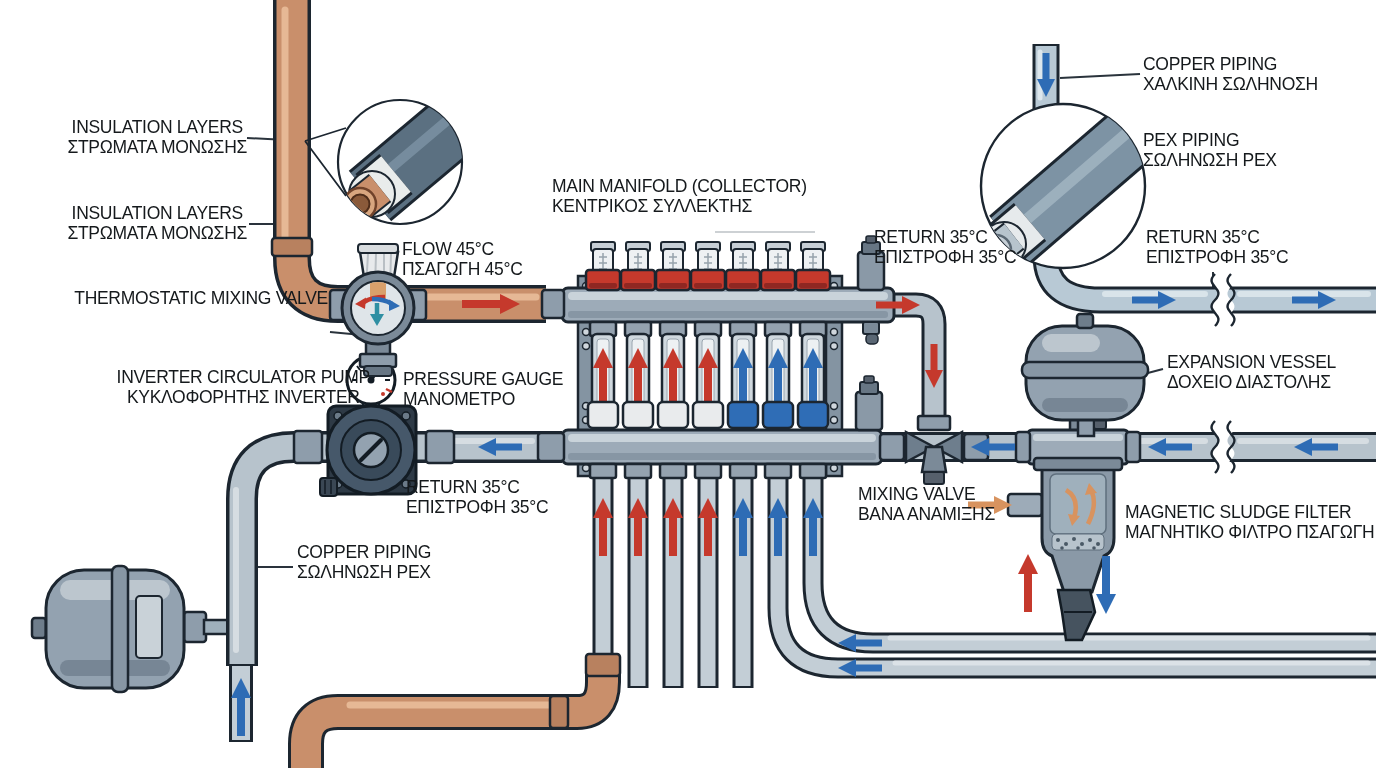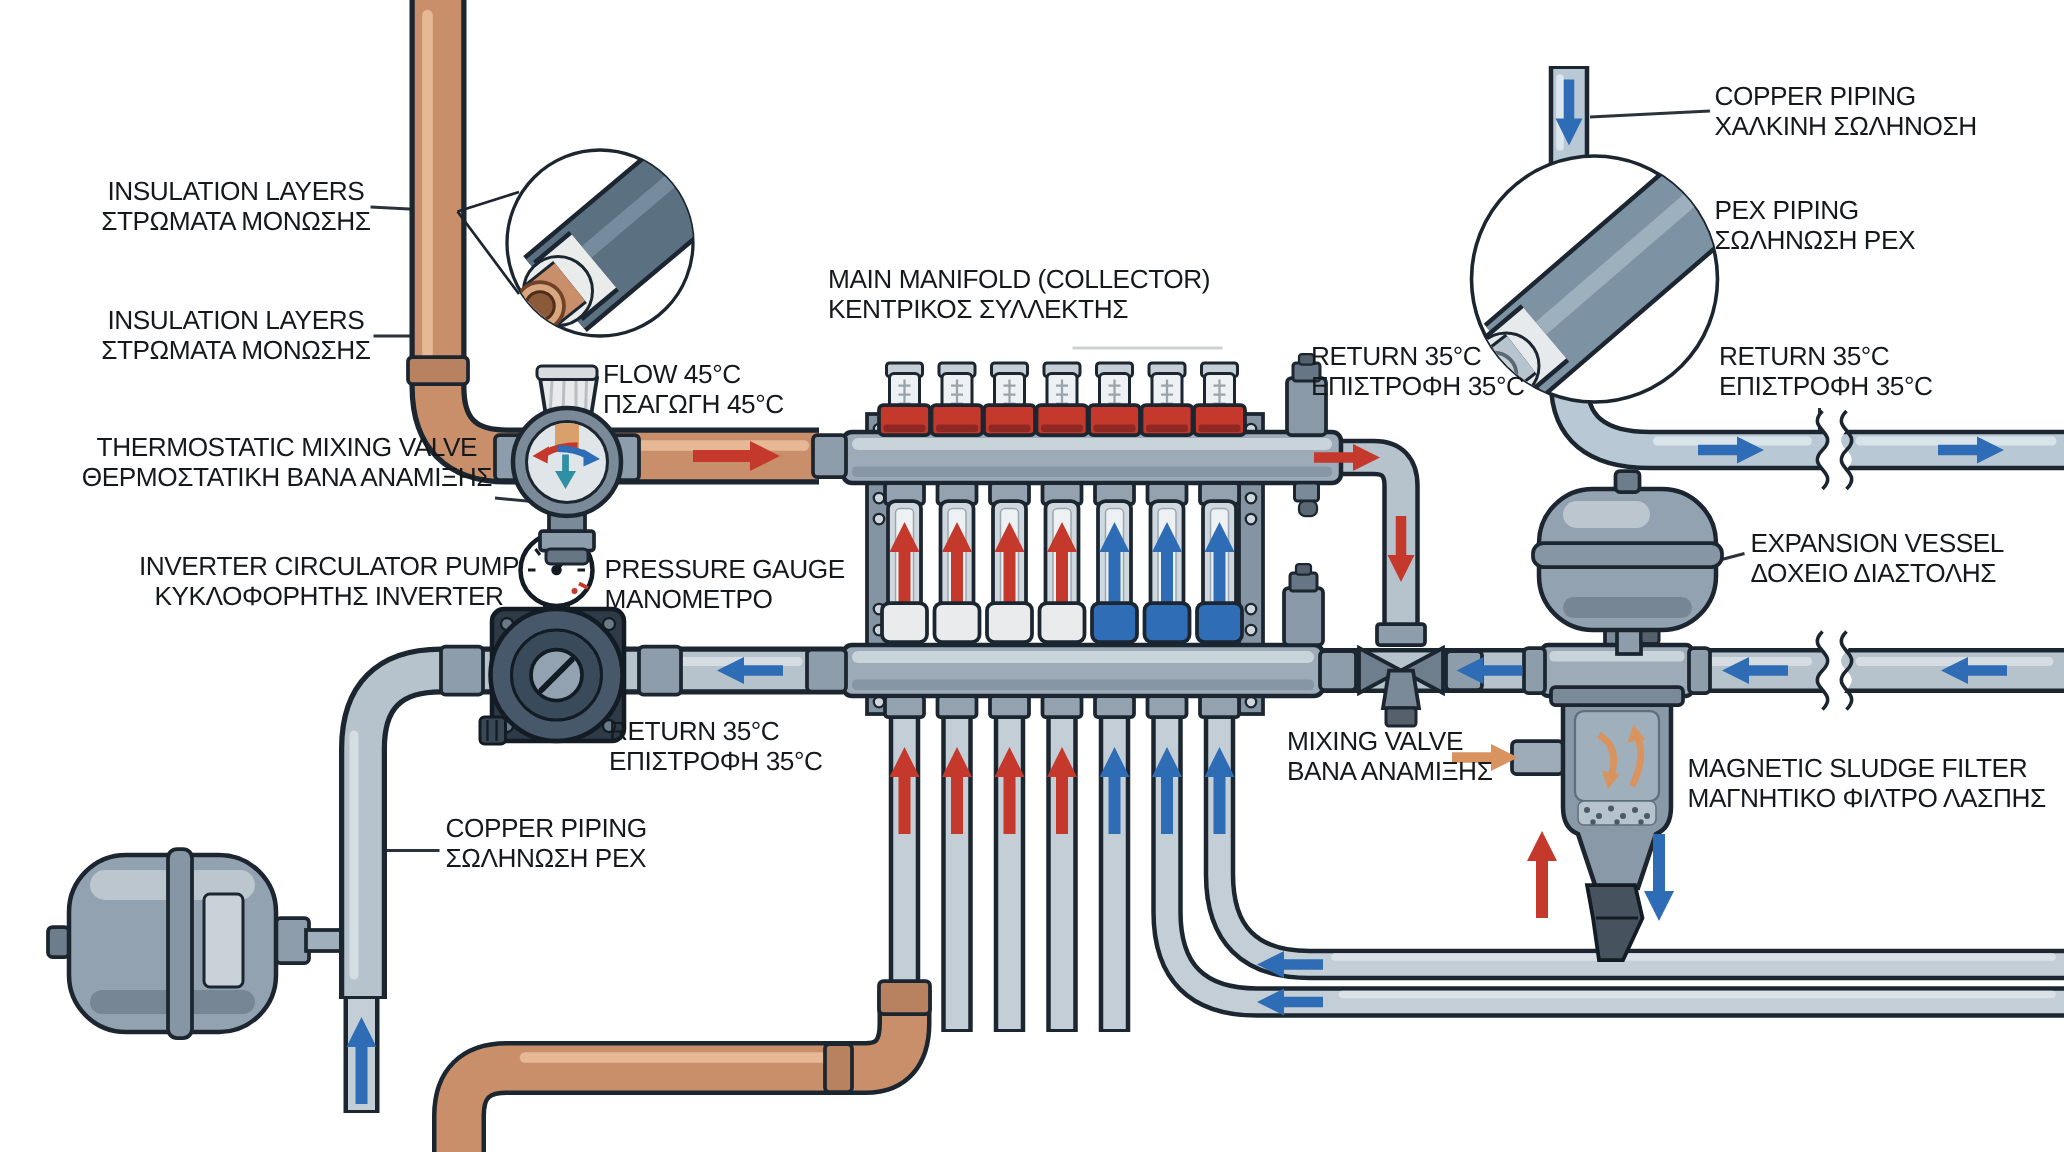--- a/index.html
+++ b/index.html
@@ -363,21 +363,20 @@
 <div class="lbl r" style="right:1129px;top:117px">
   <div>INSULATION LAYERS</div>
   <div>ΣΤΡΩΜΑΤΑ ΜΟΝΩΣΗΣ</div>
 </div>
 <div class="lbl r" style="right:1129px;top:203px">
   <div>INSULATION LAYERS</div>
   <div>ΣΤΡΩΜΑΤΑ ΜΟΝΩΣΗΣ</div>
 </div>
 <div class="lbl r" style="right:1048px;top:288px">
   <div>THERMOSTATIC MIXING VALVE</div>
-  <div>ΘΕΡΜΟΣΤΑΤΙΚΗ ΒΑΝΑ ΑΝΑΜΙΞΗΣ</div>
 </div>
 <div class="lbl" style="left:402px;top:239px">
   <div>FLOW 45°C</div>
   <div>ΠΣΑΓΩΓΗ 45°C</div>
 </div>
 <div class="lbl c" style="left:552px;width:320px;top:176px">
   <div>MAIN MANIFOLD (COLLECTOR)</div>
   <div>ΚΕΝΤΡΙΚΟΣ ΣΥΛΛΕΚΤΗΣ</div>
 </div>
 <div class="lbl c" style="left:874px;width:160px;top:227px">
@@ -389,21 +388,21 @@
   <div>ΧΑΛΚΙΝΗ ΣΩΛΗΝΟΣΗ</div>
 </div>
 <div class="lbl" style="left:1143px;top:130px">
   <div>PEX PIPING</div>
   <div>ΣΩΛΗΝΩΣΗ PEX</div>
 </div>
 <div class="lbl c" style="left:1146px;width:144px;top:227px">
   <div>RETURN 35°C</div>
   <div>ΕΠΙΣΤΡΟΦΗ 35°C</div>
 </div>
-<div class="lbl r" style="right:1030px;top:367px">
+<div class="lbl r" style="right:1006px;top:367px">
   <div>INVERTER CIRCULATOR PUMP</div>
   <div>ΚΥΚΛΟΦΟΡΗΤΗΣ INVERTER</div>
 </div>
 <div class="lbl" style="left:403px;top:369px">
   <div>PRESSURE GAUGE</div>
   <div>ΜΑΝΟΜΕΤΡΟ</div>
 </div>
 <div class="lbl c" style="left:406px;width:146px;top:477px">
   <div>RETURN 35°C</div>
   <div>ΕΠΙΣΤΡΟΦΗ 35°C</div>
@@ -415,15 +414,15 @@
 <div class="lbl" style="left:1167px;top:352px">
   <div>EXPANSION VESSEL</div>
   <div>ΔΟΧΕΙΟ ΔΙΑΣΤΟΛΗΣ</div>
 </div>
 <div class="lbl c" style="left:858px;width:146px;top:484px">
   <div>MIXING VALVE</div>
   <div>ΒΑΝΑ ΑΝΑΜΙΞΗΣ</div>
 </div>
 <div class="lbl" style="left:1125px;top:502px">
   <div>MAGNETIC SLUDGE FILTER</div>
-  <div>ΜΑΓΝΗΤΙΚΟ ΦΙΛΤΡΟ ΛΑΣΠΗΣ</div>
+  <div>ΜΑΓΝΗΤΙΚΟ ΦΙΛΤΡΟ ΠΣΑΓΩΓΗ</div>
 </div>
 </div>
 
 </body></html>

